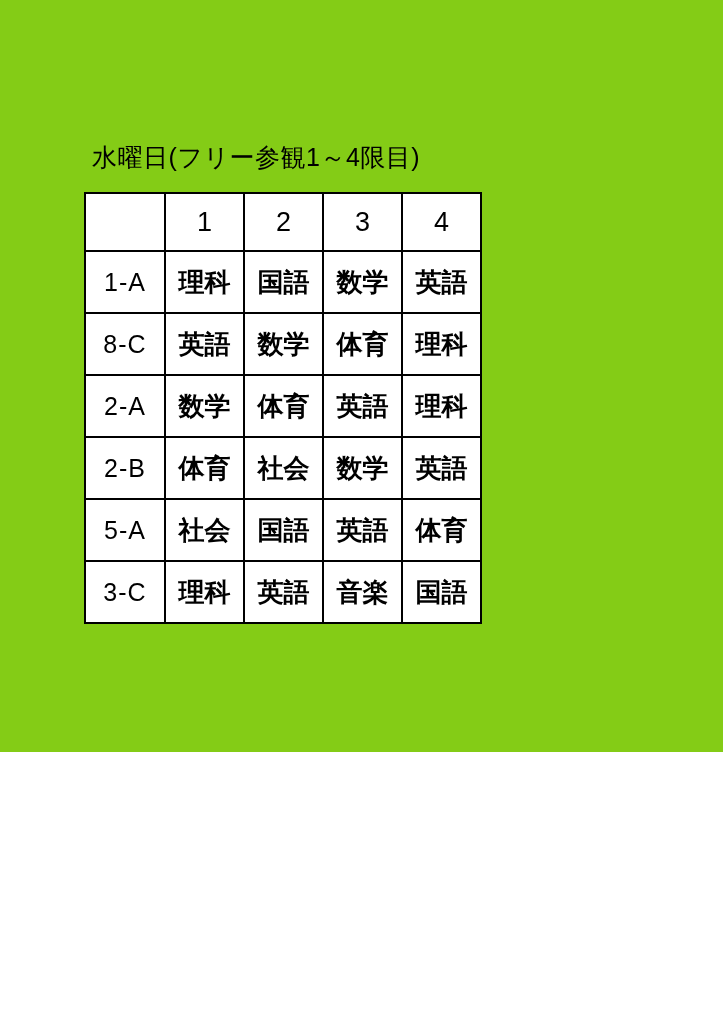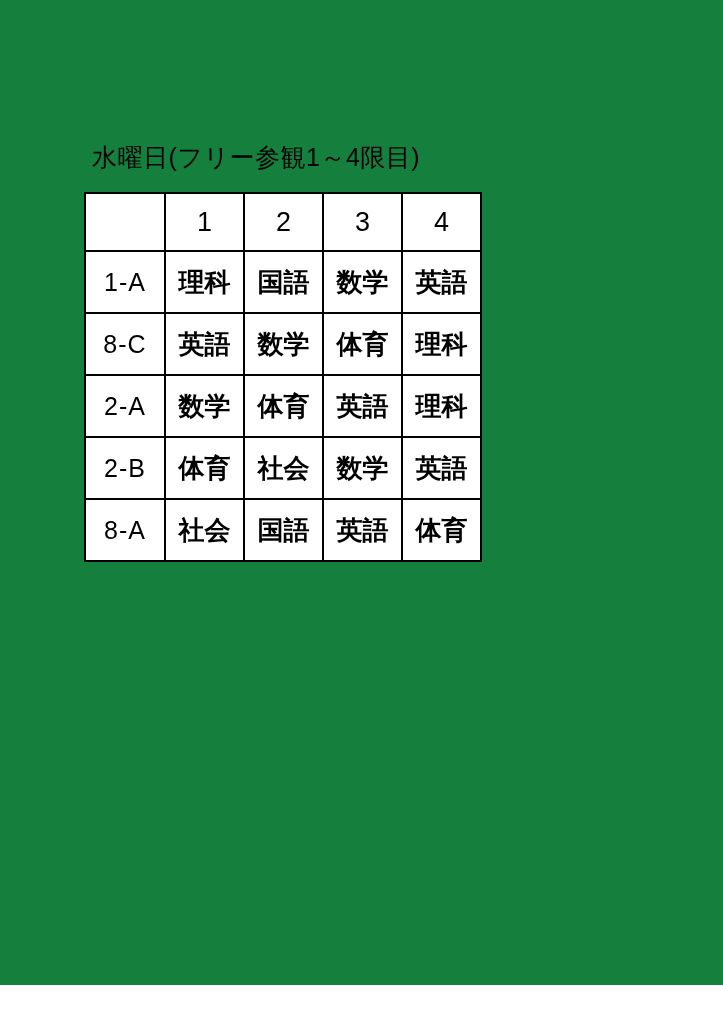--- a/index.html
+++ b/index.html
@@ -3,22 +3,22 @@
 <meta charset="utf-8">
 <style>
   html, body {
     margin: 0;
     padding: 0;
     background: #ffffff;
   }
   .page {
     position: relative;
     width: 723px;
-    height: 985px;
-    background: #15803d;
+    height: 752px;
+    background: #84cc16;
     font-family: "Liberation Sans", "DejaVu Sans", sans-serif;
     color: #000000;
     overflow: hidden;
   }
   .doc-title {
     position: absolute;
     left: 92px;
     top: 141px;
     font-size: 25px;
     font-weight: 400;
@@ -113,24 +113,31 @@
 
       <tr class="data-row">
         <td class="class-label">2-B</td>
         <td class="subject">体育</td>
         <td class="subject">社会</td>
         <td class="subject">数学</td>
         <td class="subject">英語</td>
       </tr>
 
       <tr class="data-row">
-        <td class="class-label">8-A</td>
+        <td class="class-label">5-A</td>
         <td class="subject">社会</td>
         <td class="subject">国語</td>
         <td class="subject">英語</td>
         <td class="subject">体育</td>
       </tr>
 
 
+      <tr class="data-row">
+        <td class="class-label">3-C</td>
+        <td class="subject">理科</td>
+        <td class="subject">英語</td>
+        <td class="subject">音楽</td>
+        <td class="subject">国語</td>
+      </tr>
     </tbody>
   </table>
 
 </div>
 
 </body></html>

